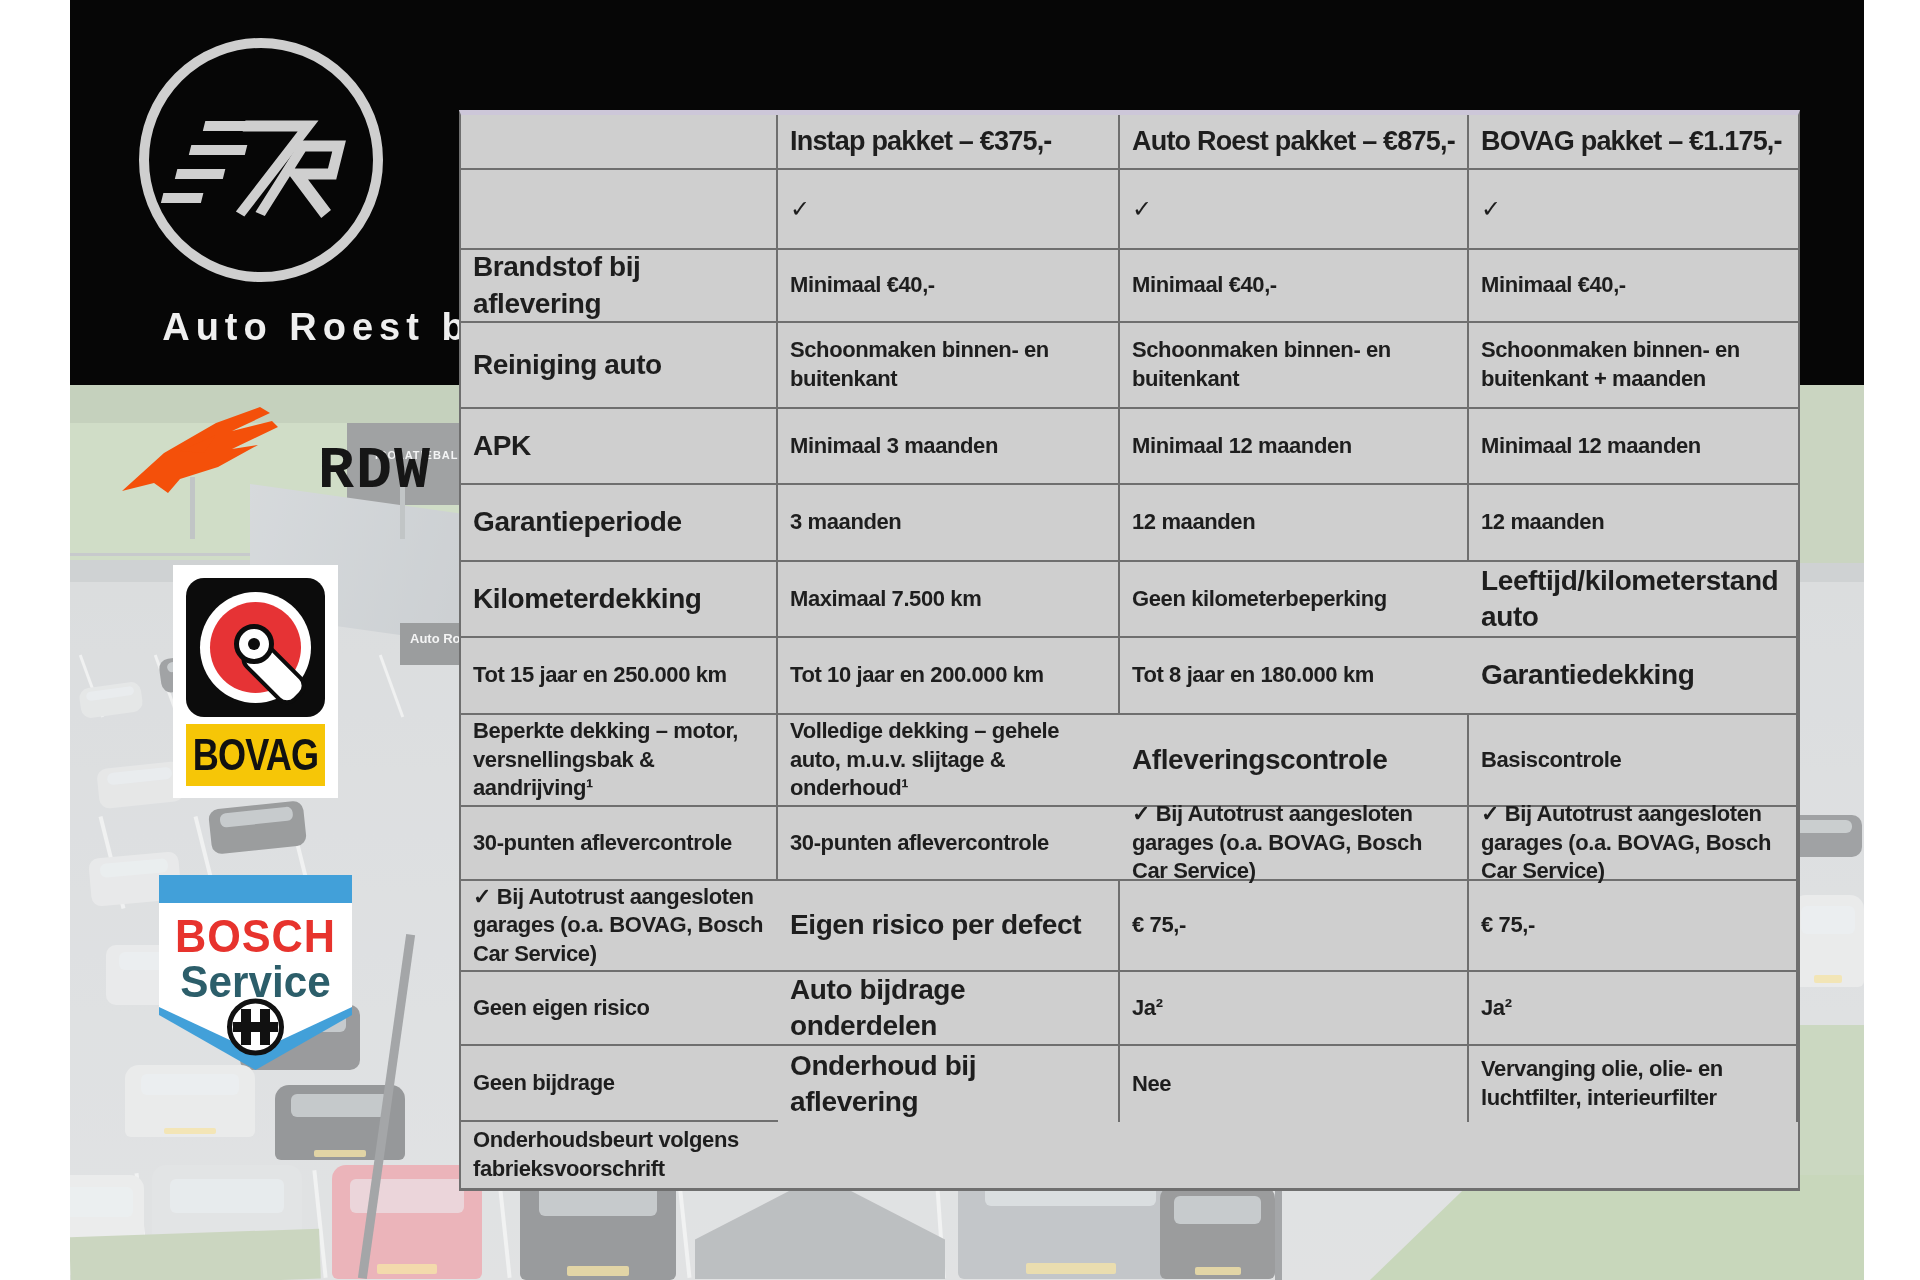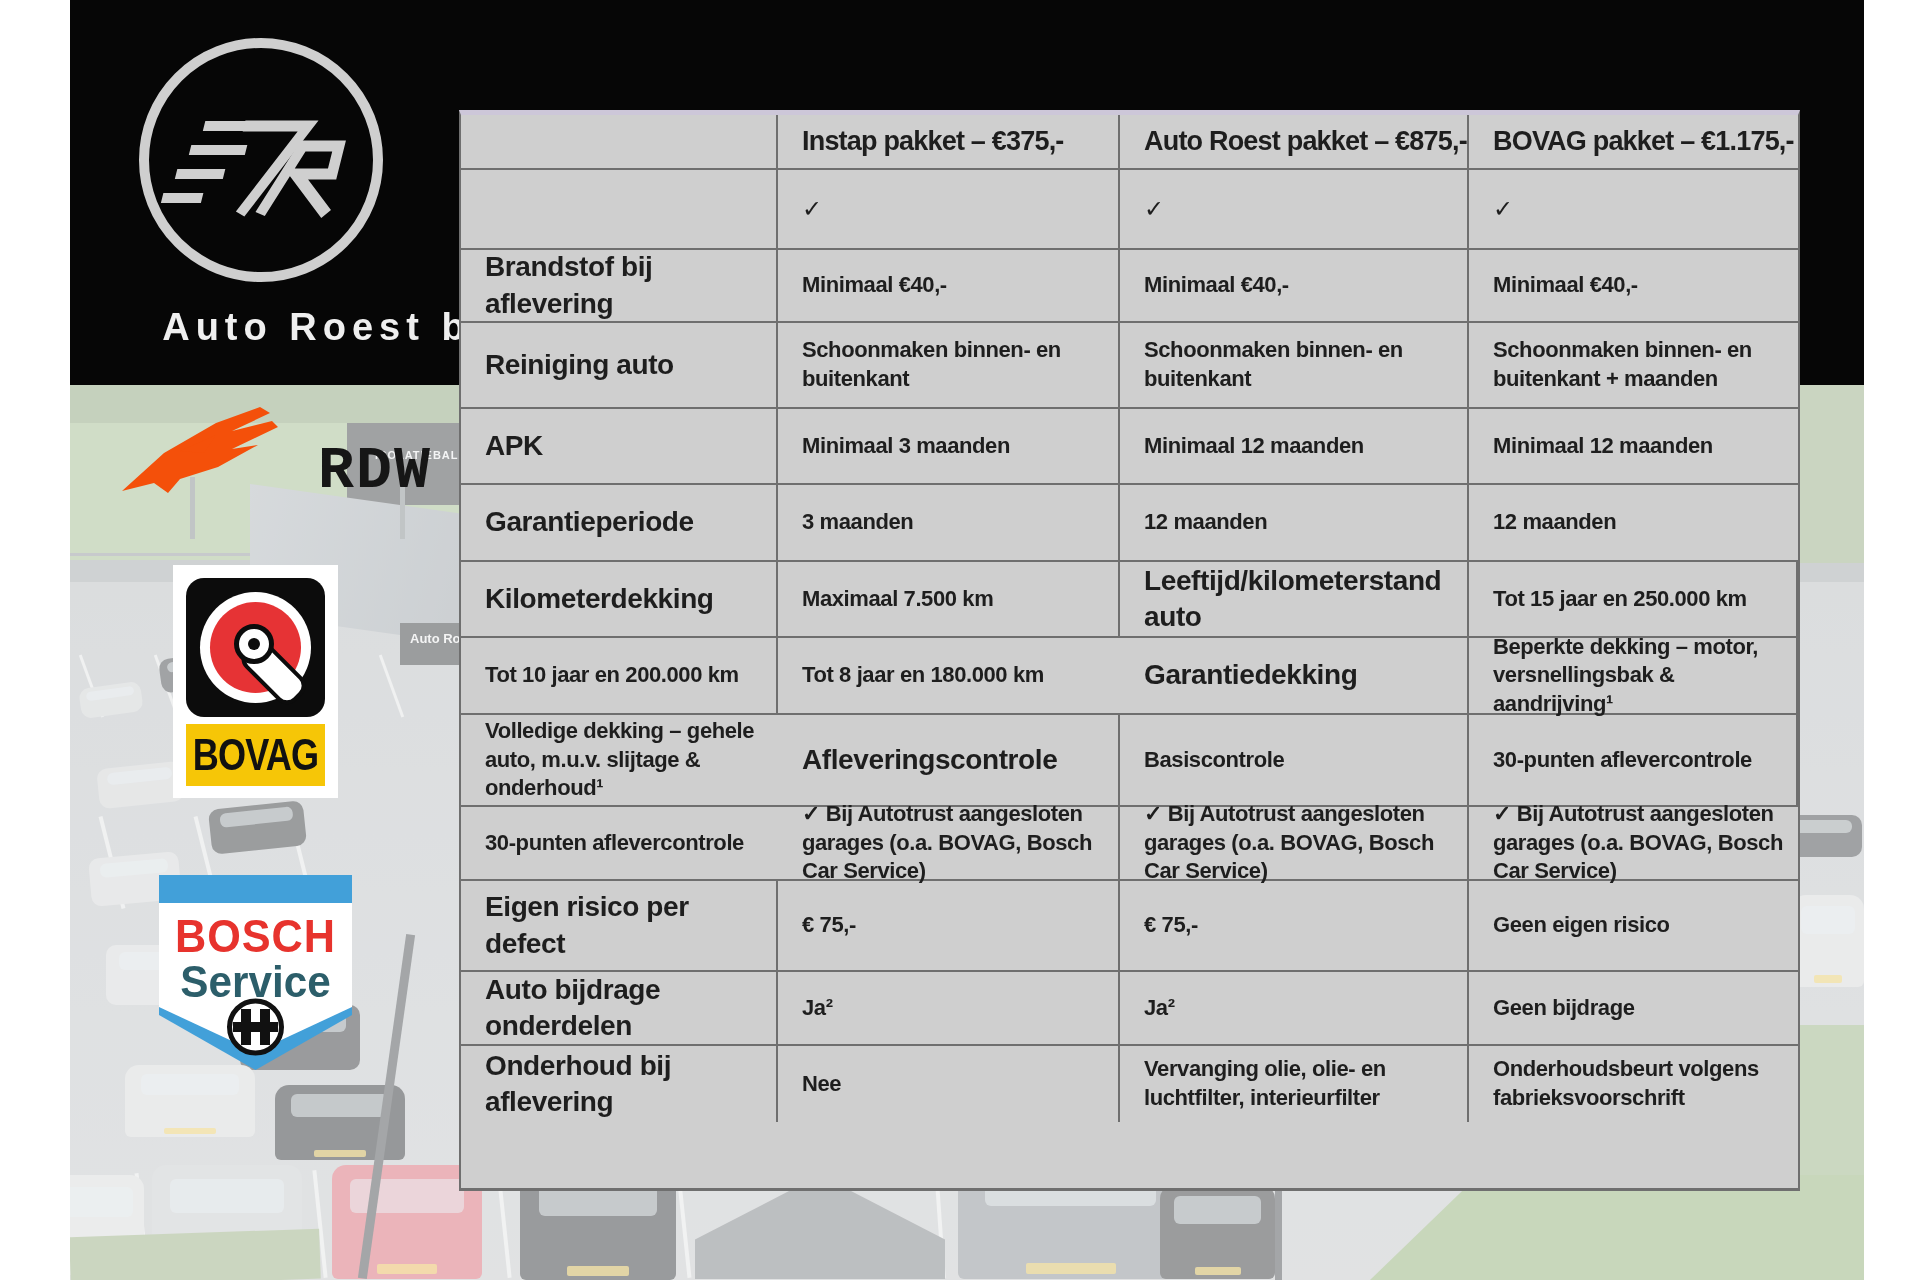--- a/index.html
+++ b/index.html
@@ -71,21 +71,21 @@
     background:#cfcfcf;
     border-top:5px solid #cdc7d9;border-left:2px solid #6f6f6f;border-right:2px solid #6f6f6f;border-bottom:3px solid #6f6f6f;
     display:grid;box-sizing:border-box;
     grid-template-columns:317px 342px 349px 329px;
     grid-template-rows:55px 80px 73px 86px 76px 77px 76px 77px 92px 74px 91px 74px 76px 66px;
     color:#1e1e1e;
   }
   .cmp .cell{
     border-bottom:2px solid #6f6f6f;border-right:2px solid #6f6f6f;
     display:flex;align-items:center;box-sizing:border-box;
-    padding:6px 12px 6px 24px;
+    padding:6px 12px 6px 12px;
     font-weight:bold;font-size:22px;line-height:1.3;letter-spacing:-0.4px;
   }
   .cmp .cell.c4{border-right:none;}
   .cmp .cell.last{border-bottom:none;}
   .cmp .head{font-size:27px;letter-spacing:-0.8px;white-space:nowrap;overflow:visible;}
   .cmp .rowlabel{font-size:28px;}
   .cmp .check{font-weight:normal;font-size:24px;}
 </style>
 </head>
 <body>
@@ -232,20 +232,21 @@
   <div class="cell c3">Minimaal 12 maanden</div>
   <div class="cell c4">Minimaal 12 maanden</div>
 
   <div class="cell rowlabel c1">Garantieperiode</div>
   <div class="cell c2">3 maanden</div>
   <div class="cell c3">12 maanden</div>
   <div class="cell c4">12 maanden</div>
 
   <div class="cell rowlabel c1">Kilometerdekking</div>
   <div class="cell c2">Maximaal 7.500 km</div>
+  <div class="cell c4">Geen kilometerbeperking</div>
 
   <div class="cell rowlabel c1">Leeftijd/kilometerstand auto</div>
   <div class="cell c2">Tot 15 jaar en 250.000 km</div>
   <div class="cell c3">Tot 10 jaar en 200.000 km</div>
   <div class="cell c4">Tot 8 jaar en 180.000 km</div>
 
   <div class="cell rowlabel c1">Garantiedekking</div>
   <div class="cell c2">Beperkte dekking – motor, versnellingsbak &amp; aandrijving¹</div>
   <div class="cell c4">Volledige dekking – gehele auto, m.u.v. slijtage &amp; onderhoud¹</div>
 

